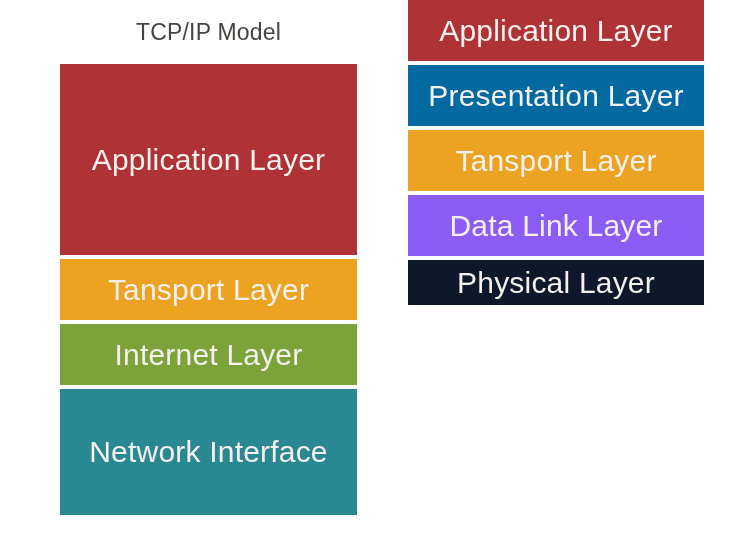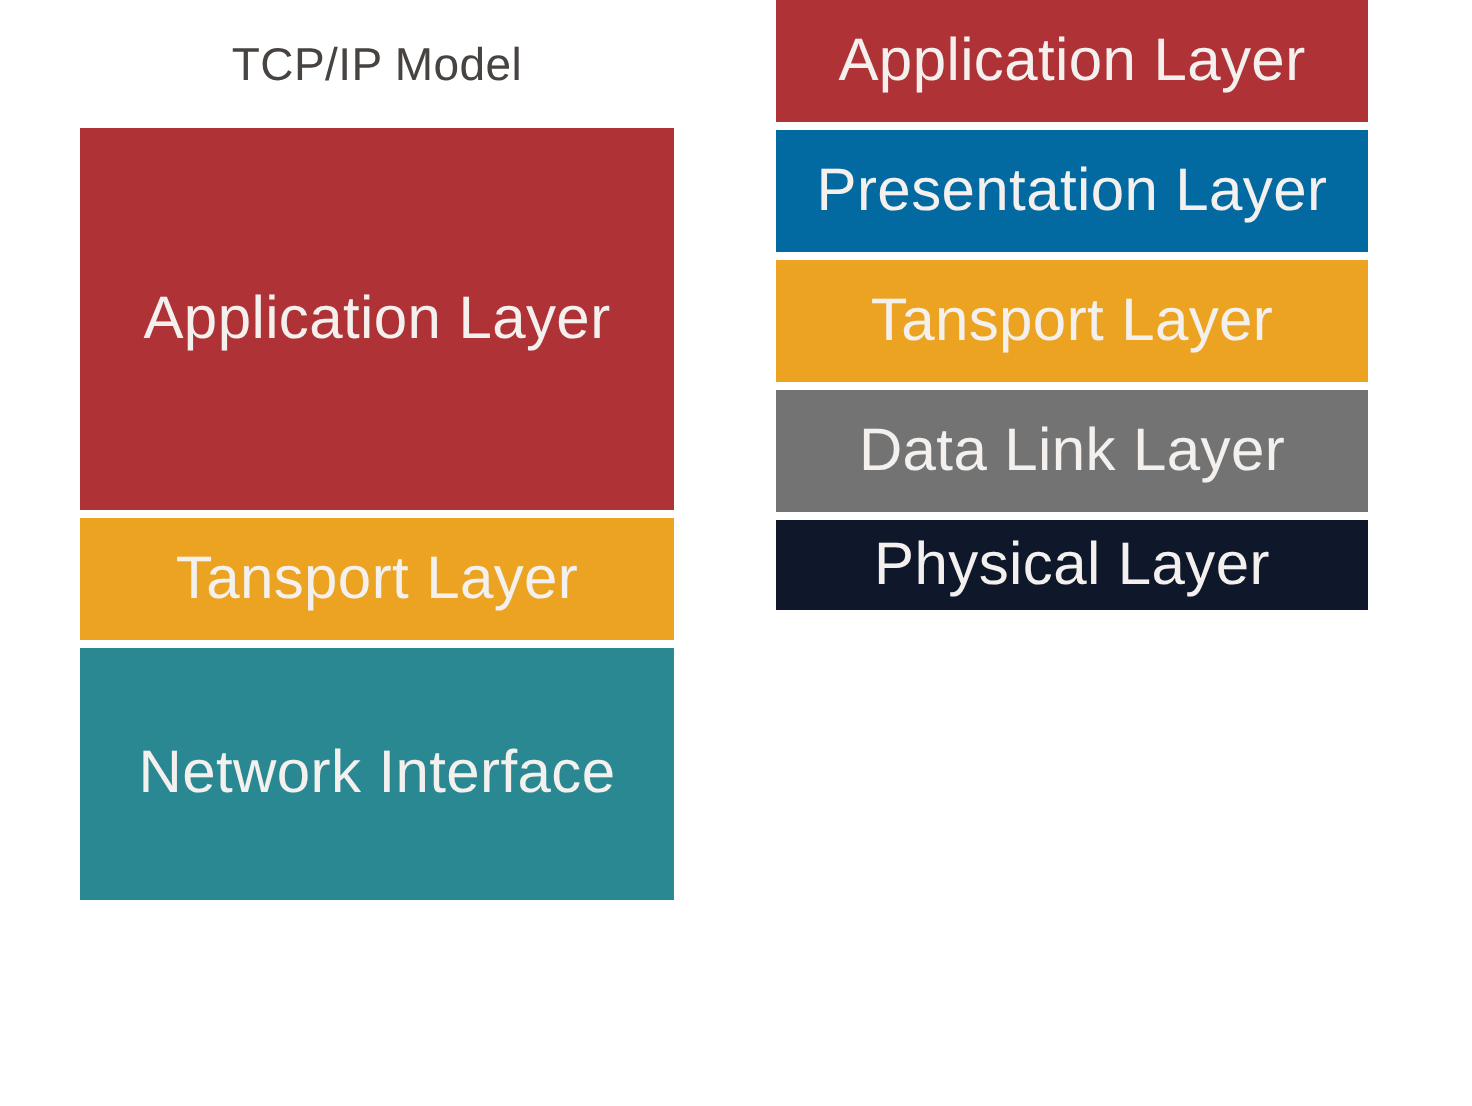--- a/index.html
+++ b/index.html
@@ -13,20 +13,21 @@
     width: 736px;
     height: 553px;
     background: #ffffff;
     overflow: hidden;
   }
   .column {
     position: absolute;
     top: 0;
     display: flex;
     flex-direction: column;
+    margin-left: 20px;
   }
   .column-title {
     height: 64px;
     display: flex;
     align-items: center;
     justify-content: center;
     color: #474341;
     font-size: 23px;
     font-weight: 400;
     letter-spacing: 0.2px;
@@ -55,38 +56,41 @@
 
   <div class="column" id="col-0" style="left:40px; width:297px;">
     <div class="column-title">TCP/IP Model</div>
     <div class="stack">
         <div class="layer" style="background: rgb(175, 50, 55); height: 191px;">
           <span class="layer-label">Application Layer</span>
         </div>
         <div class="layer" style="background: rgb(235, 163, 33); height: 61px;">
           <span class="layer-label">Tansport Layer</span>
         </div>
+        <div class="layer" style="background: rgb(124, 162, 58); height: 61px;">
+          <span class="layer-label">Internet Layer</span>
+        </div>
         <div class="layer" style="background: rgb(42, 136, 147); height: 126px; justify-content: center;">
           <span class="layer-label">Network Interface</span>
         </div>
       </div>
   </div>
 
   <div class="column" id="col-1" style="left:388px; width:296px;">
     <div class="stack">
         <div class="layer" style="background: rgb(175, 50, 55); height: 61px;">
           <span class="layer-label">Application Layer</span>
         </div>
         <div class="layer" style="background: #0369a1; height: 61px; text-align: right;">
           <span class="layer-label">Presentation Layer</span>
         </div>
         <div class="layer" style="background: rgb(235, 163, 33); height: 61px;">
           <span class="layer-label">Tansport Layer</span>
         </div>
-        <div class="layer" style="background: #737373; height: 61px;">
+        <div class="layer" style="background: #8b5cf6; height: 61px;">
           <span class="layer-label">Data Link Layer</span>
         </div>
         <div class="layer" style="background: #0f172a; height: 45px;">
           <span class="layer-label">Physical Layer</span>
         </div>
       </div>
   </div>
 
 </div>
 

